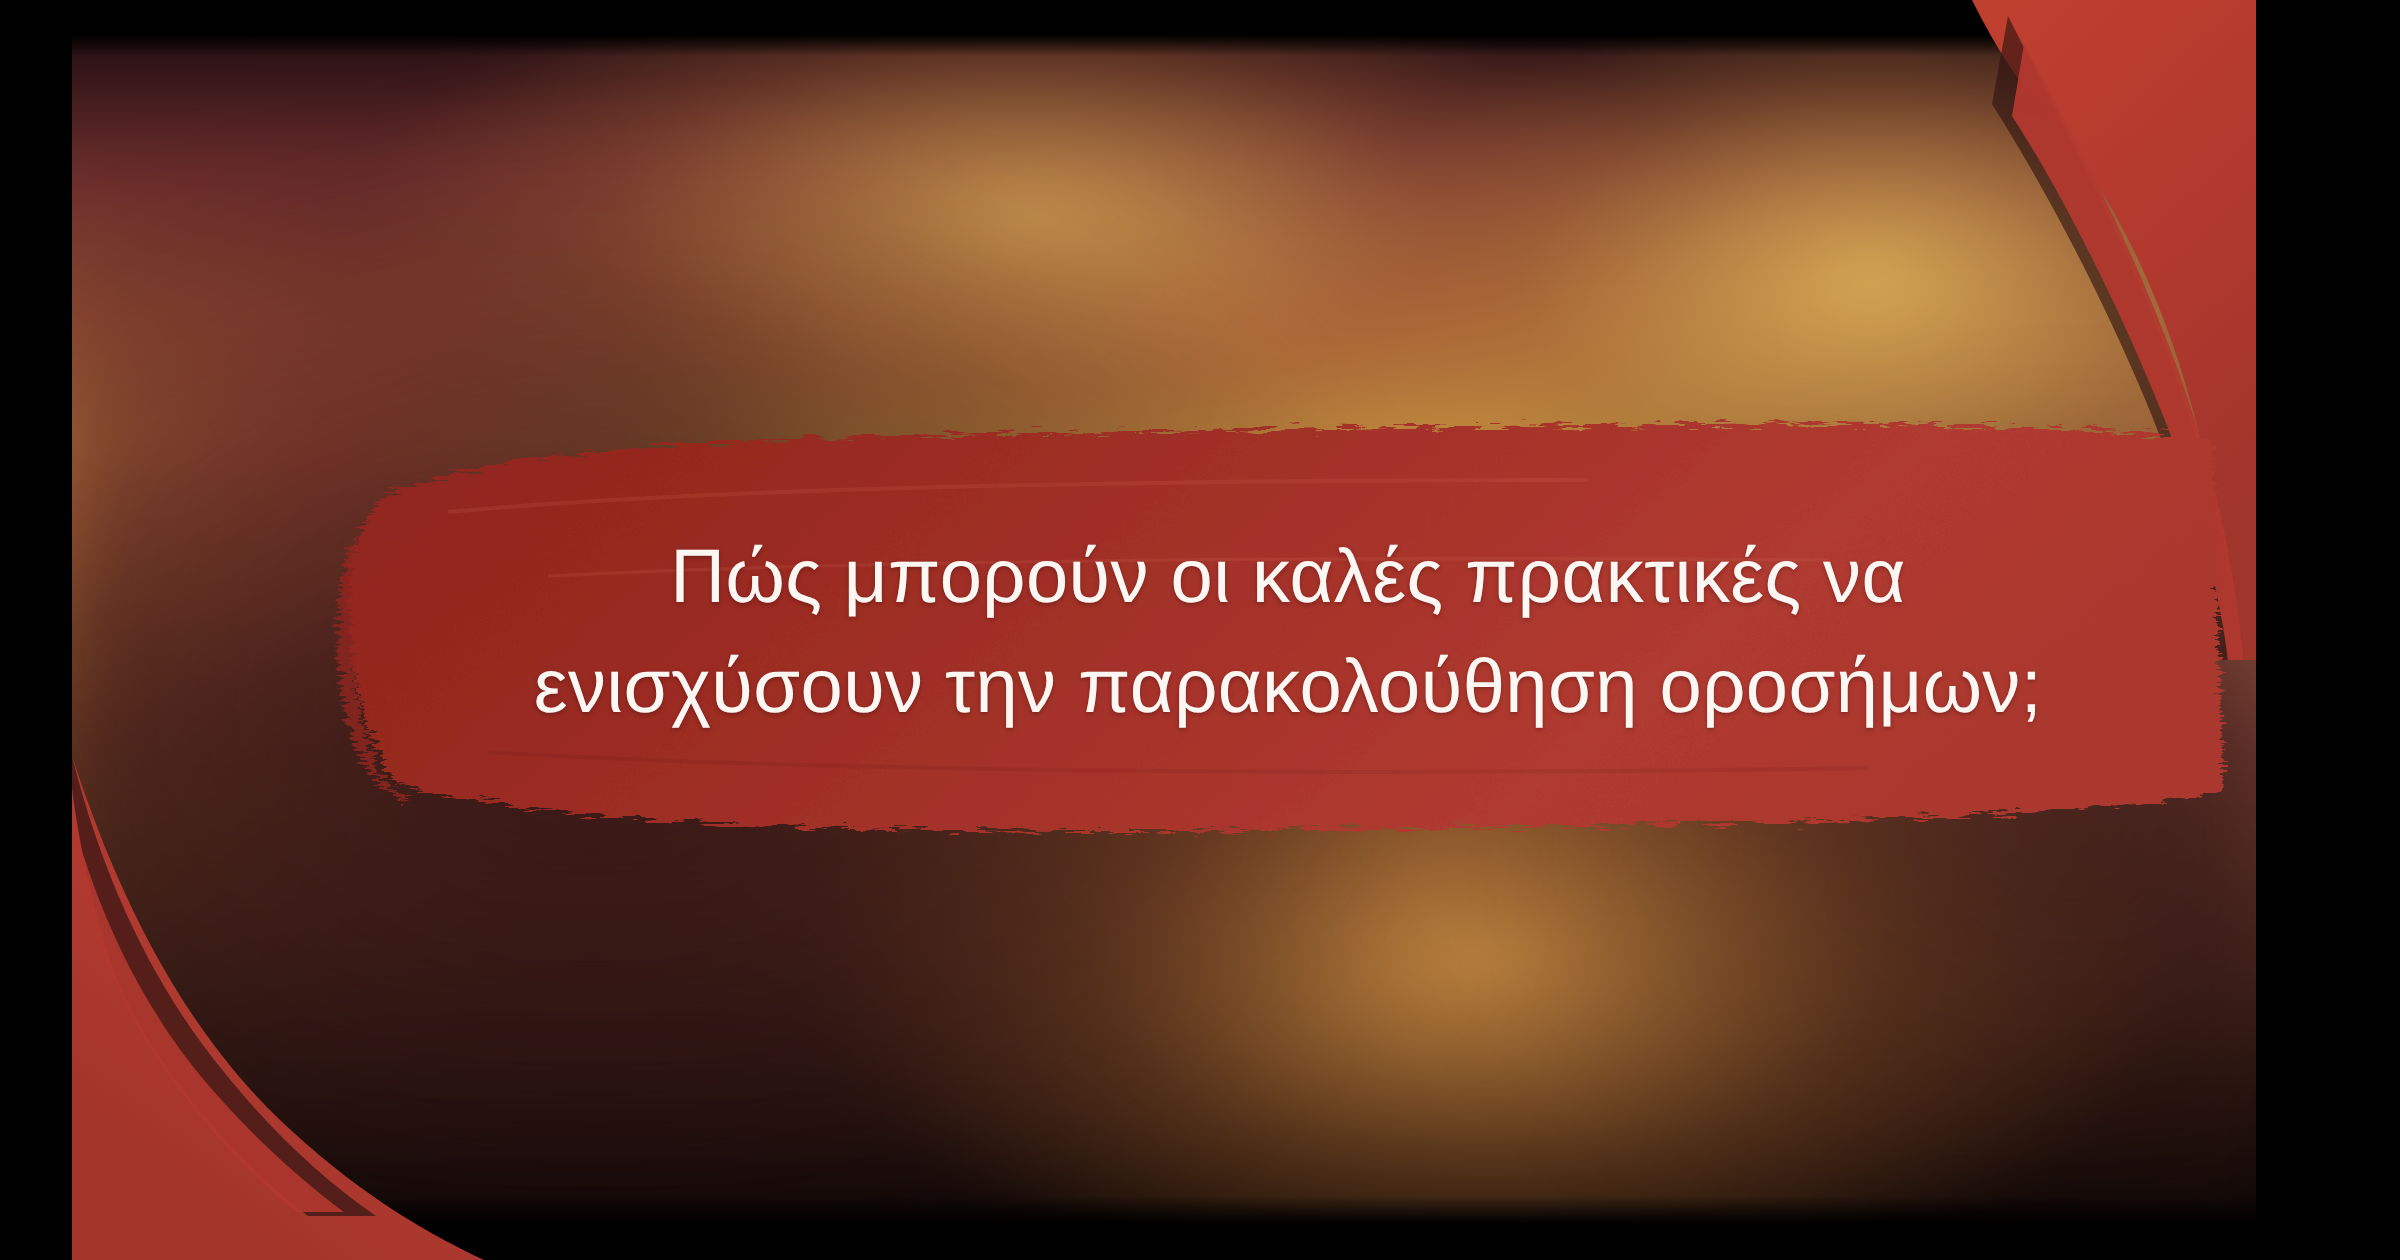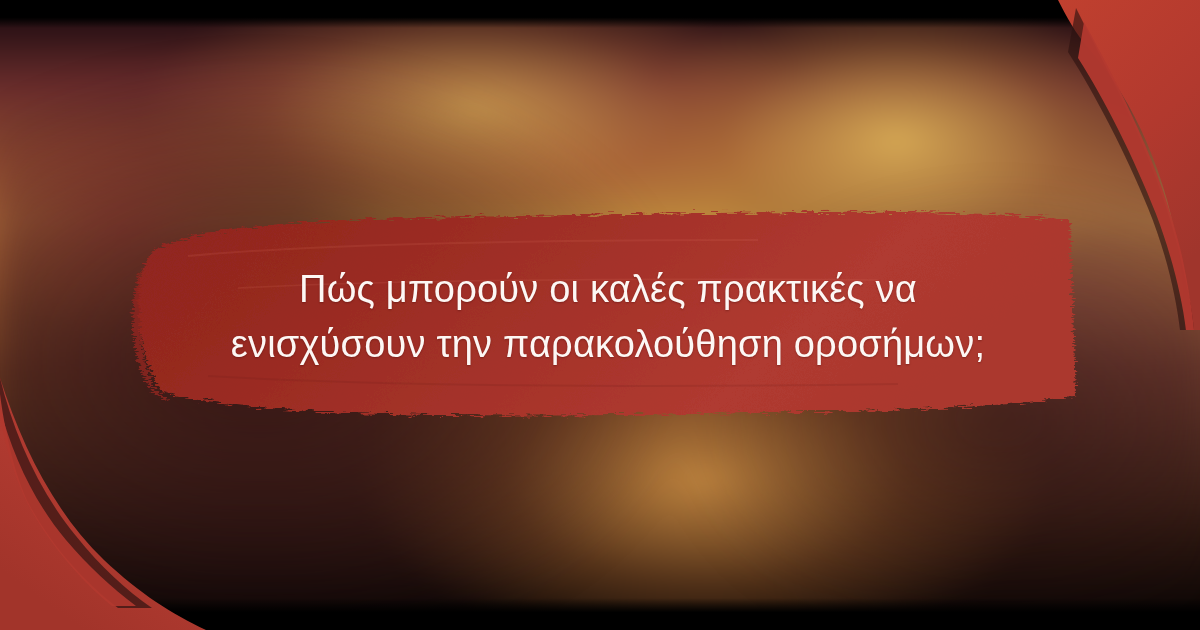--- a/index.html
+++ b/index.html
@@ -3,25 +3,26 @@
 <meta charset="utf-8">
 <style>
   html, body {
     margin: 0;
     padding: 0;
     background: #000;
   }
 
   #card {
     position: relative;
-    width: 1200px;
+    width: 1092px;
     height: 630px;
     overflow: hidden;
     background: #000000;
     font-family: "Liberation Sans", sans-serif;
+    margin-left: 36px;
   }
 
   
   .bg-photo {
     position: absolute;
     inset: 0;
     background:
       radial-gradient(ellipse 420px 220px at 700px 470px,
                       rgba(214,150,70,0.85) 0%,
                       rgba(150,92,42,0.45) 45%,

